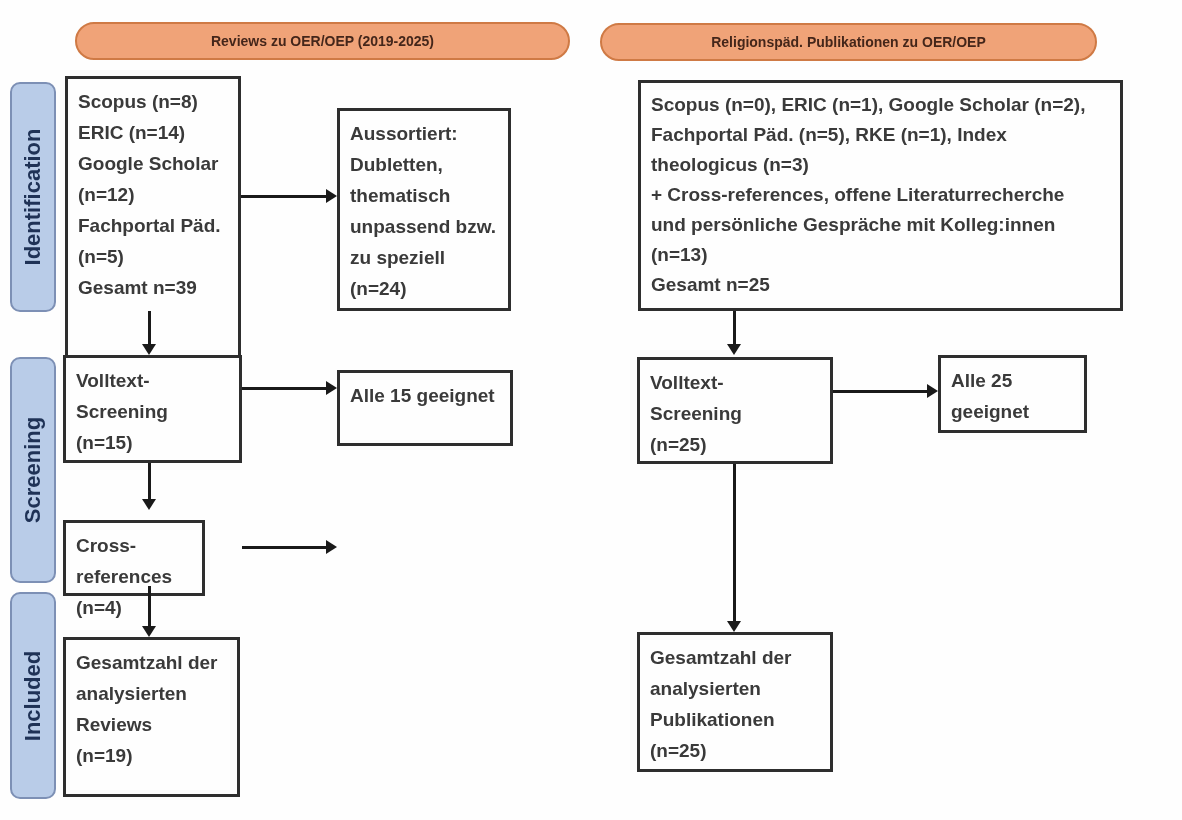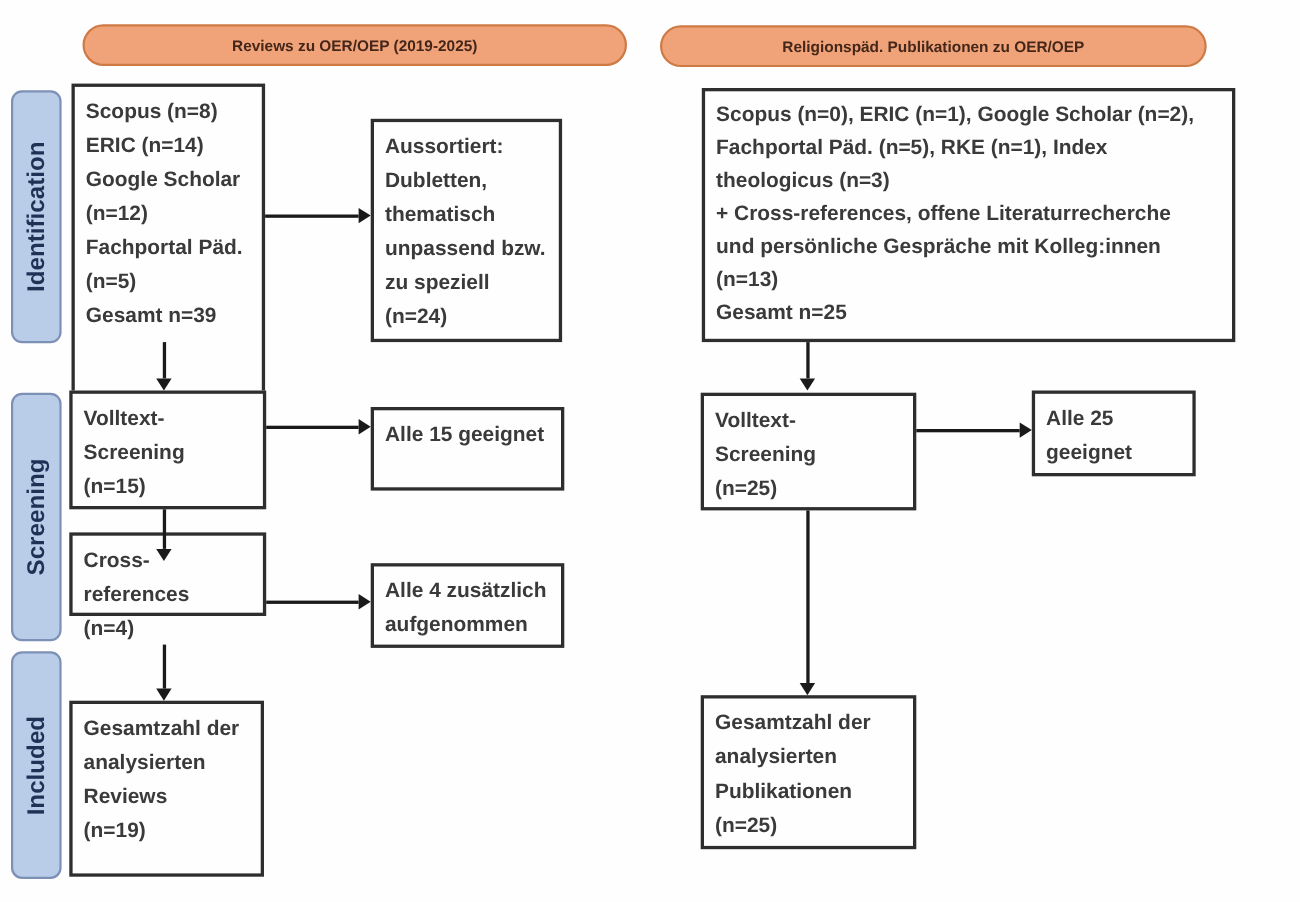--- a/index.html
+++ b/index.html
@@ -104,24 +104,22 @@
   <div class="wbox" style="left:337px; top:80px; width:174px; height:203px;margin-top:28px;">Aussortiert:
 Dubletten,
 thematisch
 unpassend bzw.
 zu speziell
 (n=24)</div>
   <div class="wbox" style="left:63px; top:355px; width:179px; height:108px;">Volltext-
 Screening
 (n=15)</div>
   <div class="wbox" style="left:337px; top:370px; width:176px; height:76px;">Alle 15 geeignet</div>
-  <div class="wbox" style="left:63px; top:484px; width:179px; height:76px;">Cross-references
+  <div class="wbox" style="left:63px; top:520px; width:142px; height:76px;">Cross-references
 (n=4)</div>
-  <div class="wbox" style="left:337px; top:512px; width:176px; height:77px;">Alle 4 zusätzlich
-aufgenommen</div>
   <div class="wbox" style="left:63px; top:637px; width:177px; height:160px;">Gesamtzahl der
 analysierten
 Reviews
 (n=19)</div>
 
   <div class="wbox small-lh" style="left:638px; top:80px; width:485px; height:231px;">Scopus (n=0), ERIC (n=1), Google Scholar (n=2),
 Fachportal Päd. (n=5), RKE (n=1), Index
 theologicus (n=3)
 + Cross-references, offene Literaturrecherche
 und persönliche Gespräche mit Kolleg:innen

